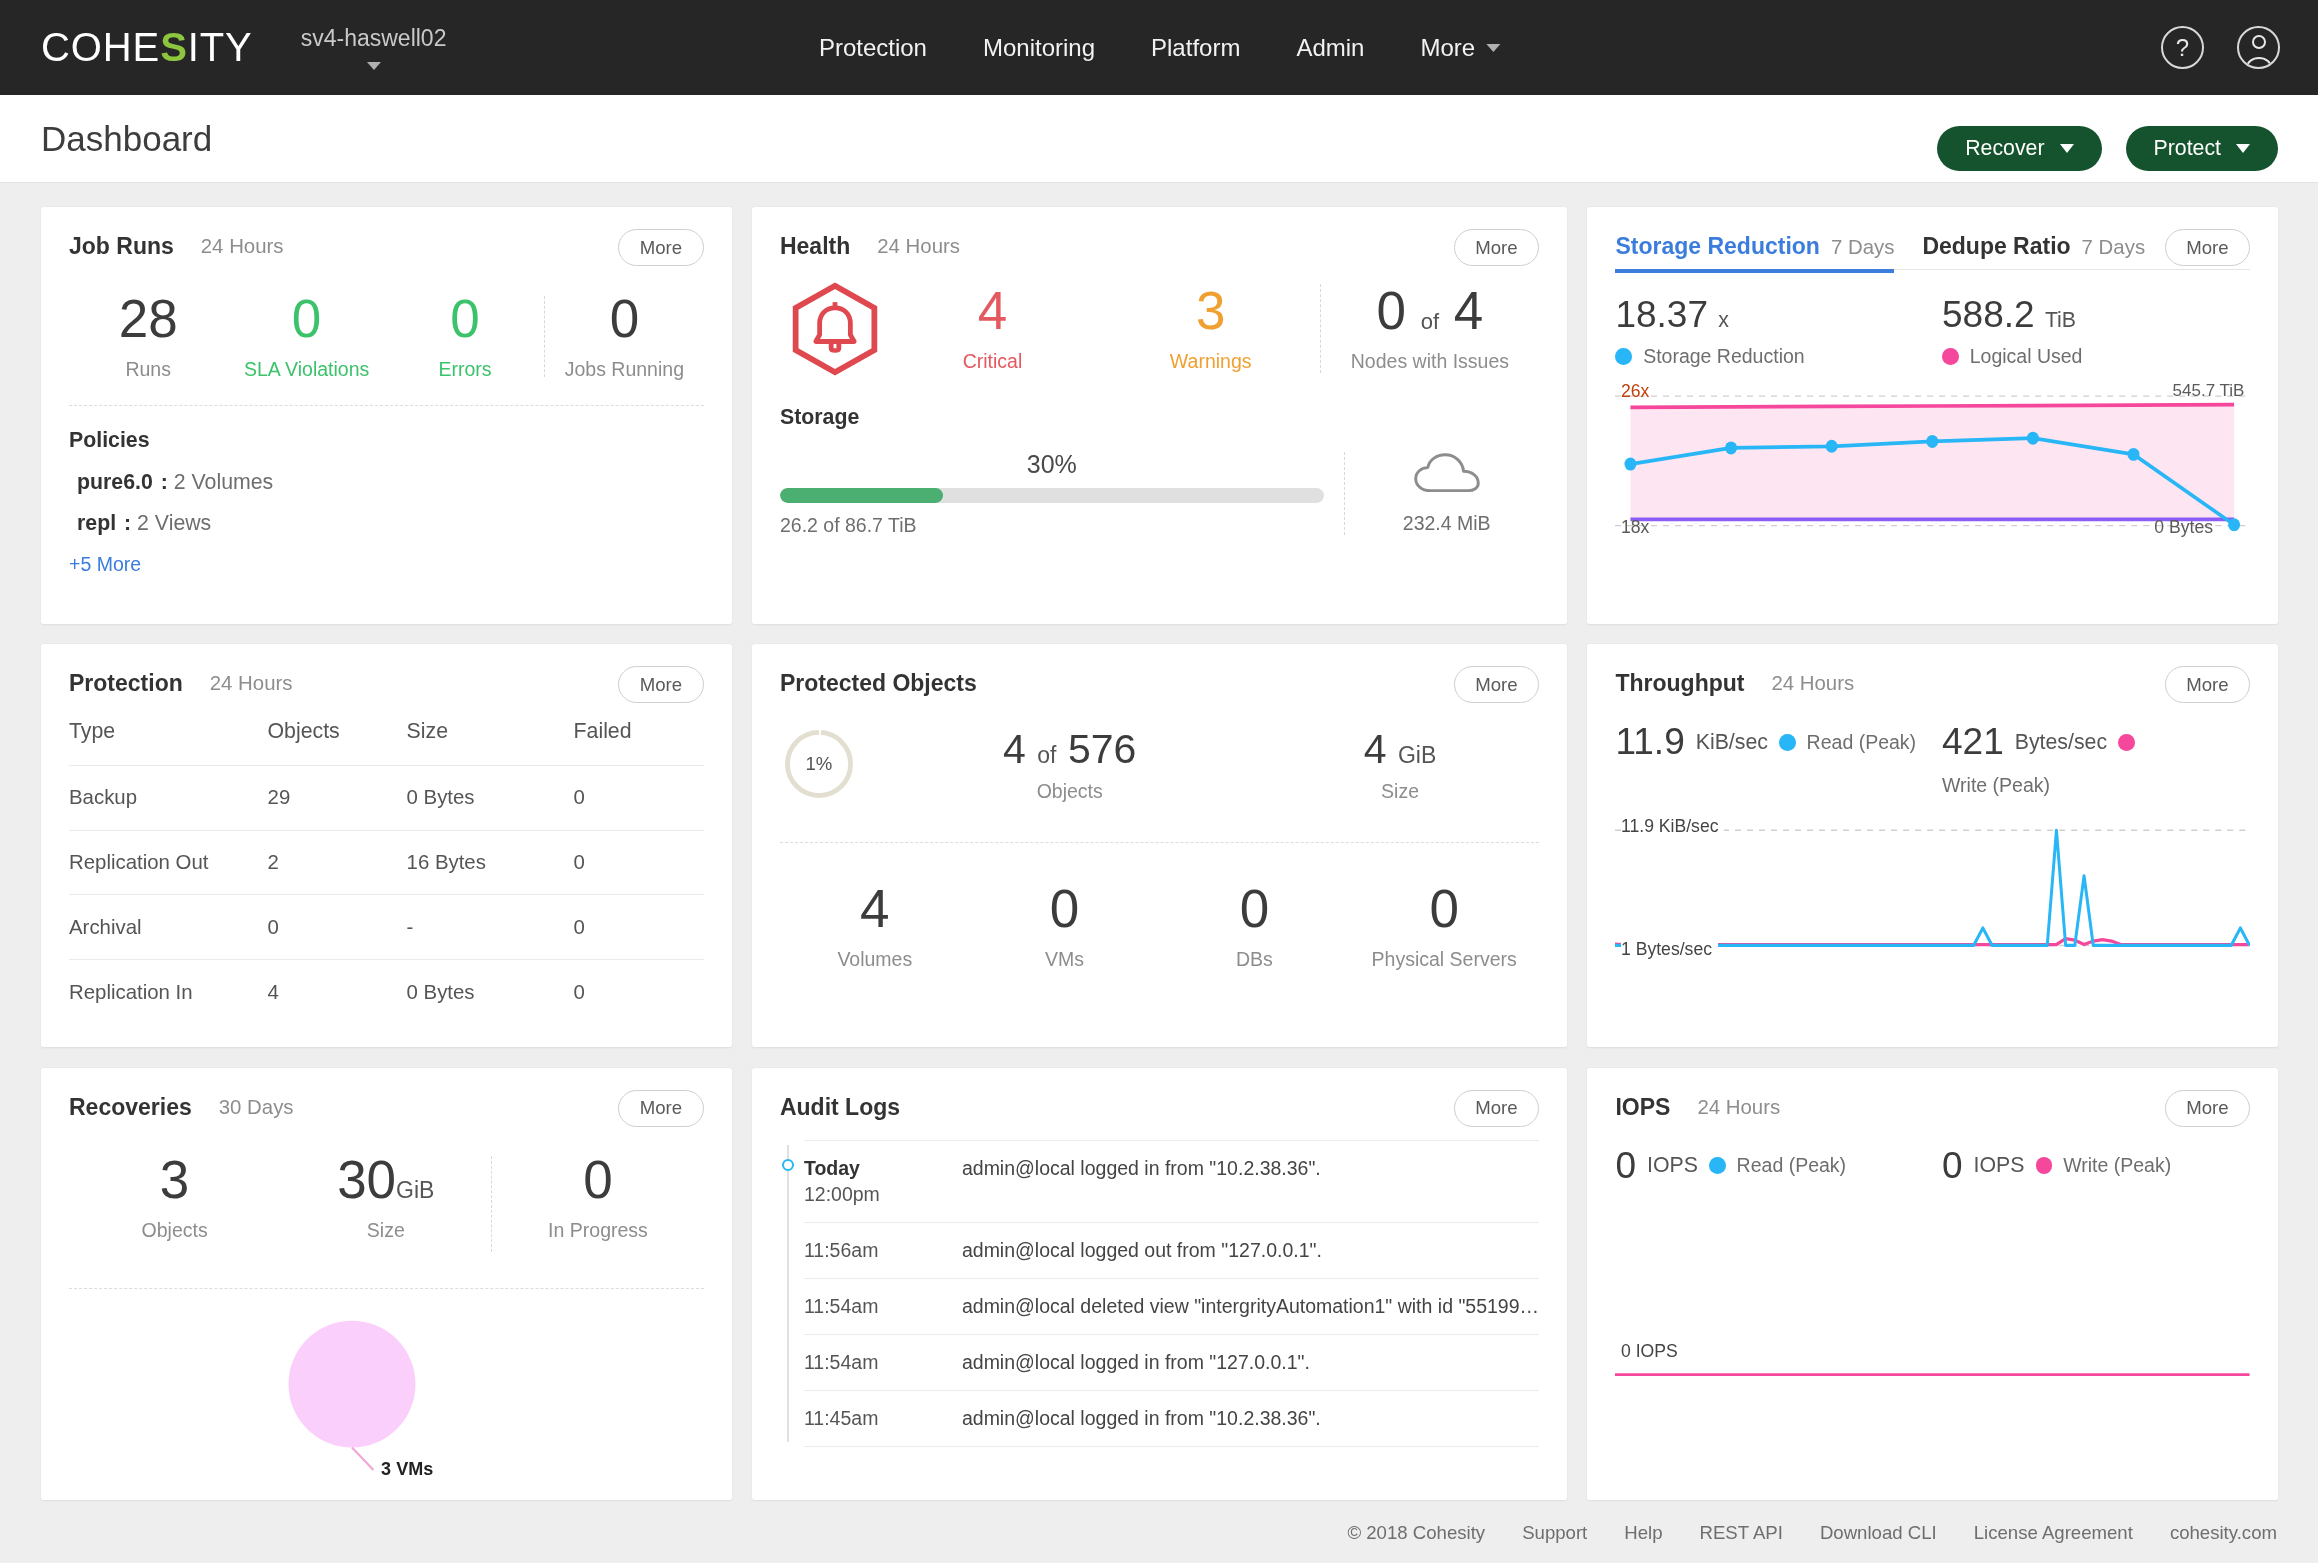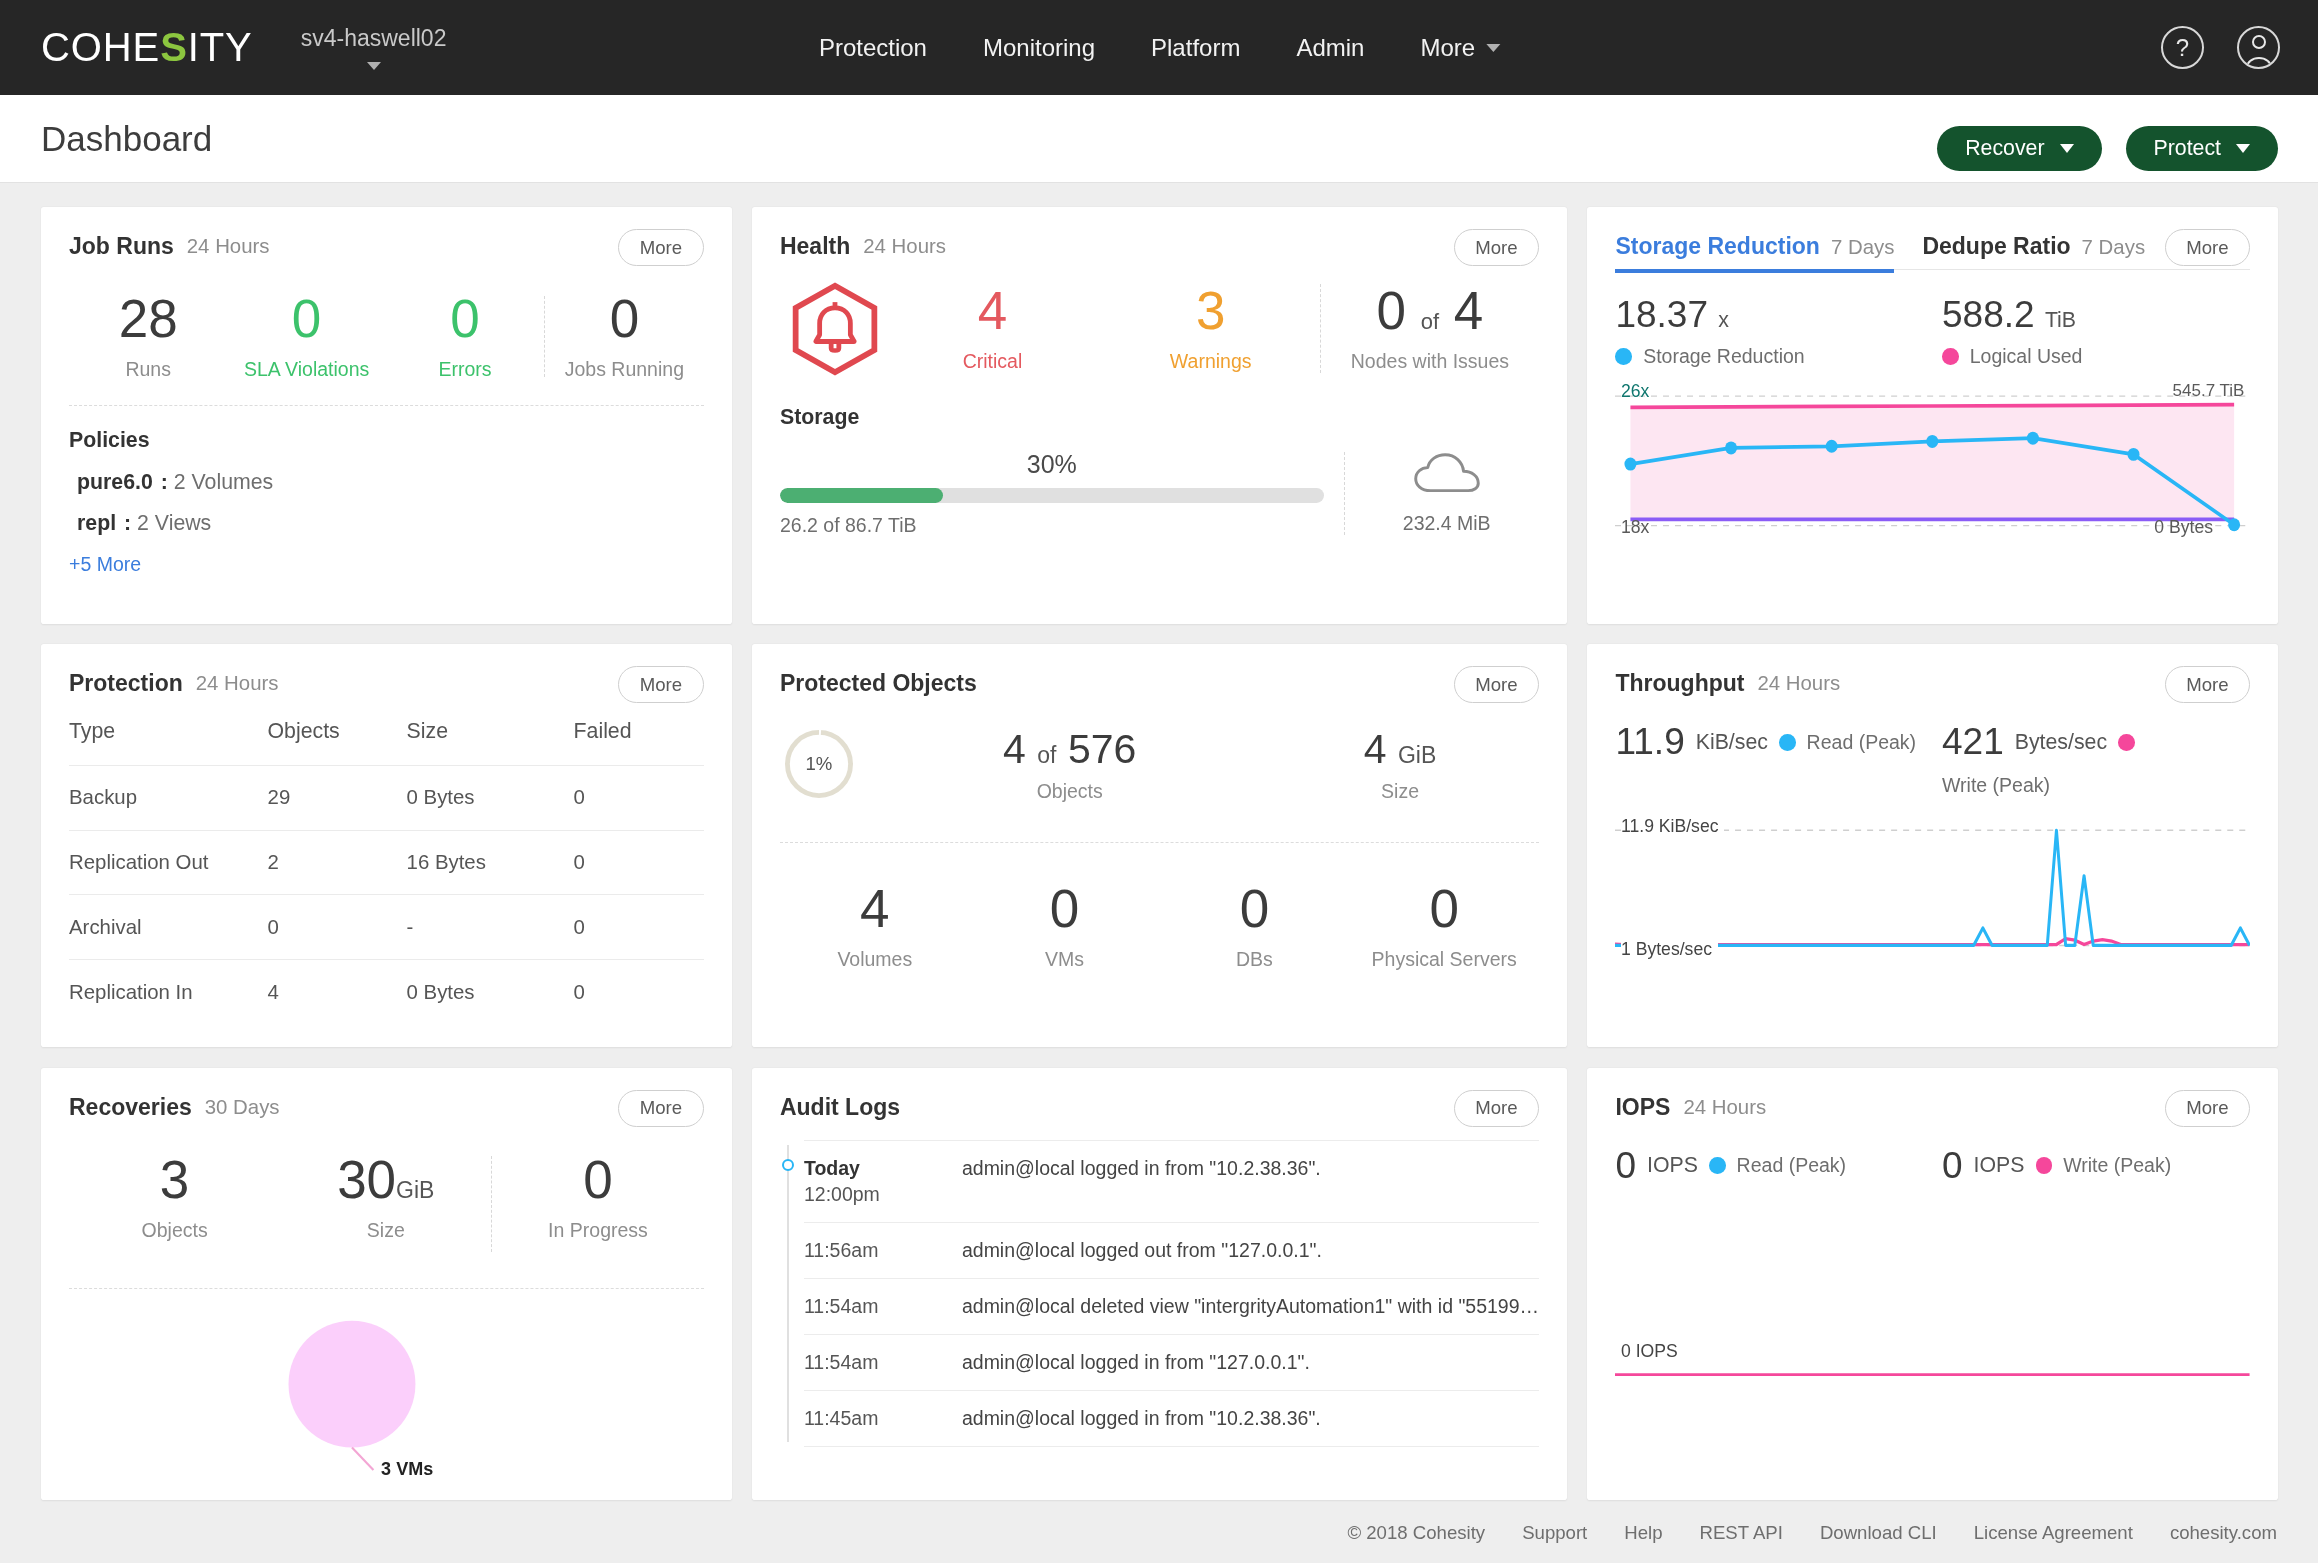--- a/index.html
+++ b/index.html
@@ -85,21 +85,21 @@
   }
   .card {
     background: #fff; border-radius: 2.8px; padding: 26px 28px 24px 28px;
     box-shadow: 0 0.9px 1.9px rgba(0,0,0,.07);
     position: relative;
   }
   .card-r1 { height: 417px; }
   .card-r2 { height: 403px; }
   .card-r3 { height: 432px; }
 
-  .card-head { display: flex; align-items: center; gap: 13px; }
+  .card-head { display: flex; align-items: center; gap: 27px; }
   .card-title { font-size: 23px; font-weight: 700; color: #333; }
   .card-sub { font-size: 20.4px; color: #8d8d8d; }
   .more-btn {
     position: absolute; right: 28px; top: 22px;
     border: 1.4px solid #cfcfcf; border-radius: 20.4px; background: #fff;
     color: #5a5a5a; font-size: 18.6px; padding: 6.5px 20.4px; cursor: pointer;
     font-family: "Liberation Sans", sans-serif;
   }
 
   
@@ -409,21 +409,21 @@
             <circle cx="18" cy="85.49999999999999" r="7" fill="#29b6f6"></circle>
             <circle cx="135.33333333333331" cy="67.99999999999999" r="7" fill="#29b6f6"></circle>
             <circle cx="252.66666666666666" cy="66.25000000000003" r="7" fill="#29b6f6"></circle>
             <circle cx="370" cy="61.000000000000014" r="7" fill="#29b6f6"></circle>
             <circle cx="487.3333333333333" cy="57.50000000000003" r="7" fill="#29b6f6"></circle>
             <circle cx="604.6666666666666" cy="75.00000000000003" r="7" fill="#29b6f6"></circle>
             <circle cx="722" cy="151.125" r="7" fill="#29b6f6"></circle>
           </g>
       </svg>
       <svg width="100%" height="0" style="overflow:visible;position:absolute;top:0;left:0" viewBox="0 0 740 160" preserveAspectRatio="none"></svg>
-      <div style="position:absolute;top:-3.7px;left:5.6px;font-size:17.6px;color:#0f766e">26x</div>
+      <div style="position:absolute;top:-3.7px;left:5.6px;font-size:17.6px;color:#c2410c">26x</div>
       <div style="position:absolute;top:-3.7px;right:5.6px;font-size:17px;color:#5a5a5a">545.7 TiB</div>
       <div style="position:absolute;bottom:-1.9px;left:5.6px;font-size:17.6px;color:#5a5a5a">18x</div>
       <div style="position:absolute;bottom:-1.9px;right:37px;font-size:17.6px;color:#5a5a5a">0 Bytes</div>
     </div>
   </div>
 
   <div class="card card-r2">
     <div class="card-head">
       <span class="card-title">Protection</span>
       <span class="card-sub">24 Hours</span>

